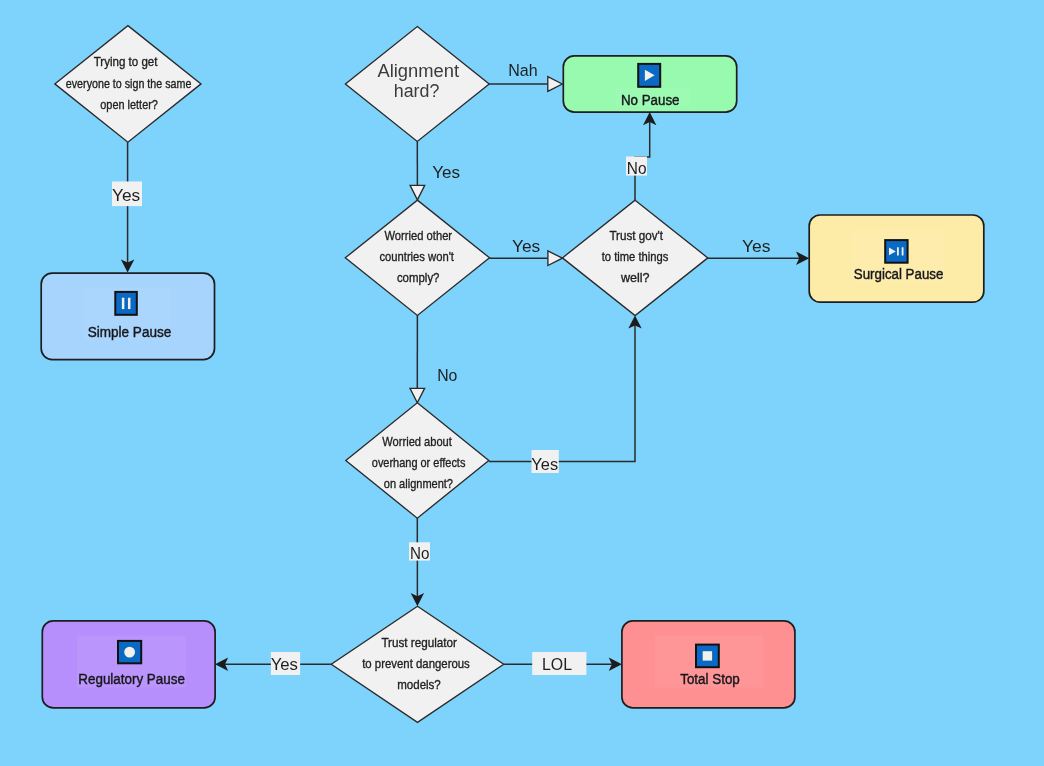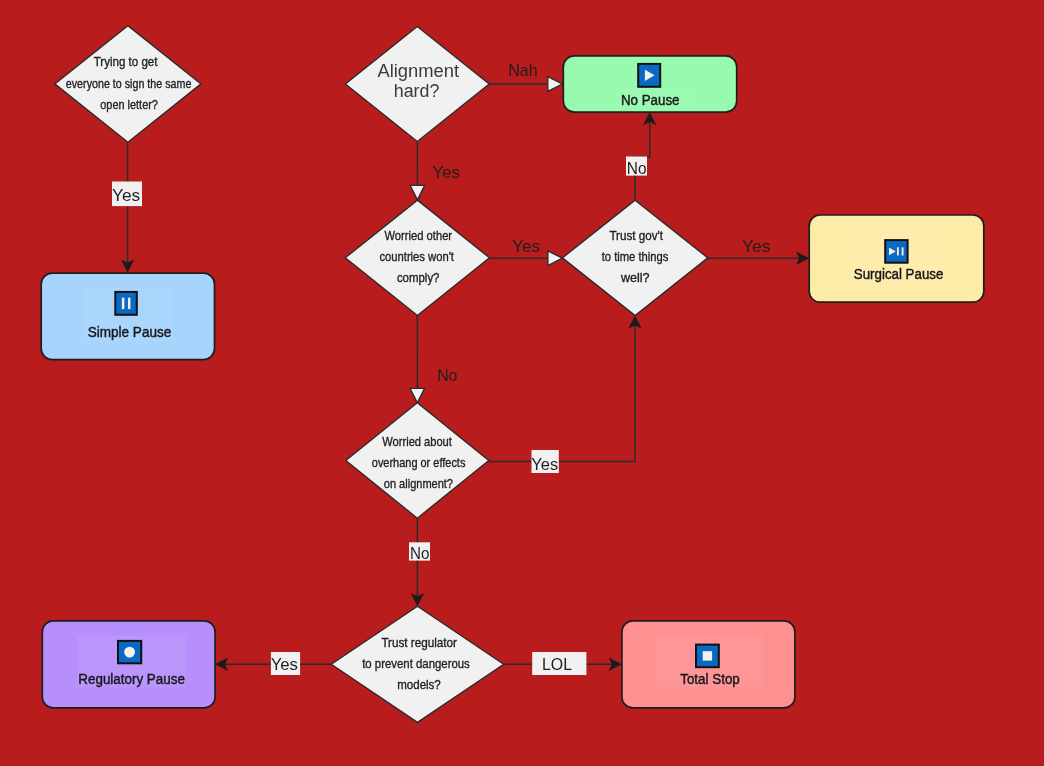--- a/index.html
+++ b/index.html
@@ -1,17 +1,17 @@
 <!DOCTYPE html>
 <html><head>
 <meta charset="utf-8">
 <title>AI pause decision flowchart</title>
 <style>
   html,body{margin:0;padding:0;background:#f1f1f1;}
-  #stage{position:relative;width:1044px;height:766px;background:#b91c1c;overflow:hidden;}
+  #stage{position:relative;width:1044px;height:766px;background:#7dd3fc;overflow:hidden;}
   #diagram{display:block;position:absolute;left:0;top:0;}
   text{font-family:"Liberation Sans",sans-serif;}
   #stage,#diagram,text{-webkit-font-smoothing:antialiased;}
 </style>
 </head>
 <body>
 
 <div id="stage">
   <svg id="diagram" width="1044" height="766" viewBox="0 0 1044 766" shape-rendering="geometricPrecision">
       <g>

